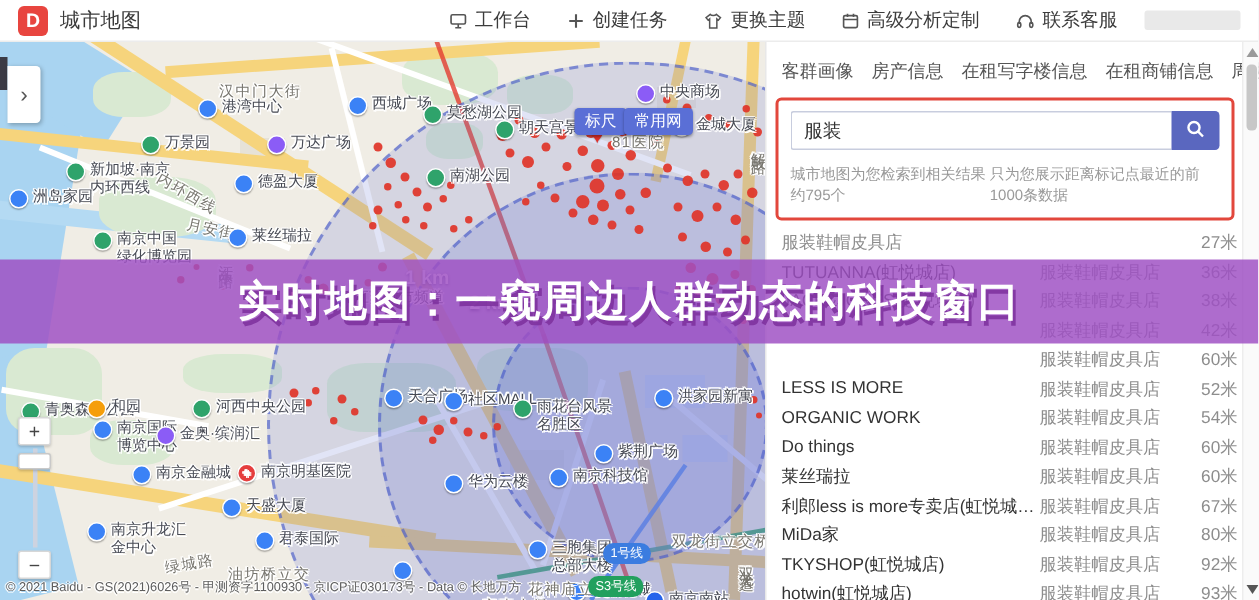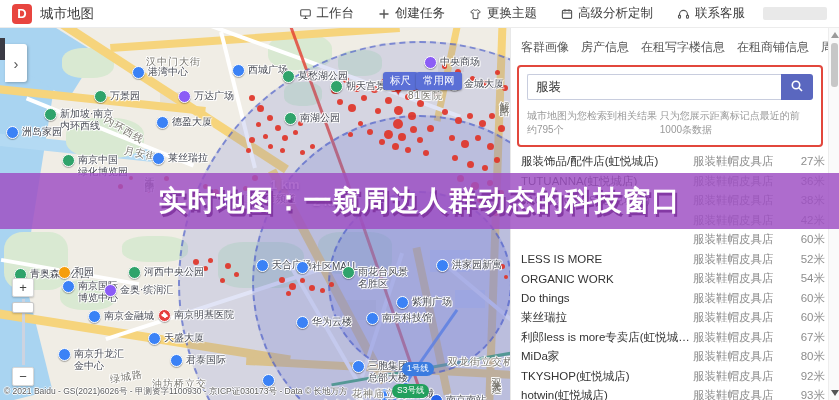--- a/index.html
+++ b/index.html
@@ -405,21 +405,20 @@
           </span>
         </button>
       </div>
       <div class="result-row">
         <span>城市地图为您检索到相关结果约795个</span>
         <span>只为您展示距离标记点最近的前1000条数据</span>
       </div>
     </div>
     <div class="list" id="list">
         <div class="lrow">
-          <span class="nm">服装饰品/配件店(虹悦城店)</span>
           <span class="ct">服装鞋帽皮具店</span>
           <span class="ds">27米</span>
         </div>
         <div class="lrow">
           <span class="nm">TUTUANNA(虹悦城店)</span>
           <span class="ct">服装鞋帽皮具店</span>
           <span class="ds">36米</span>
         </div>
         <div class="lrow">
           <span class="nm">JACK&amp;JONES(虹悦城店)</span>

